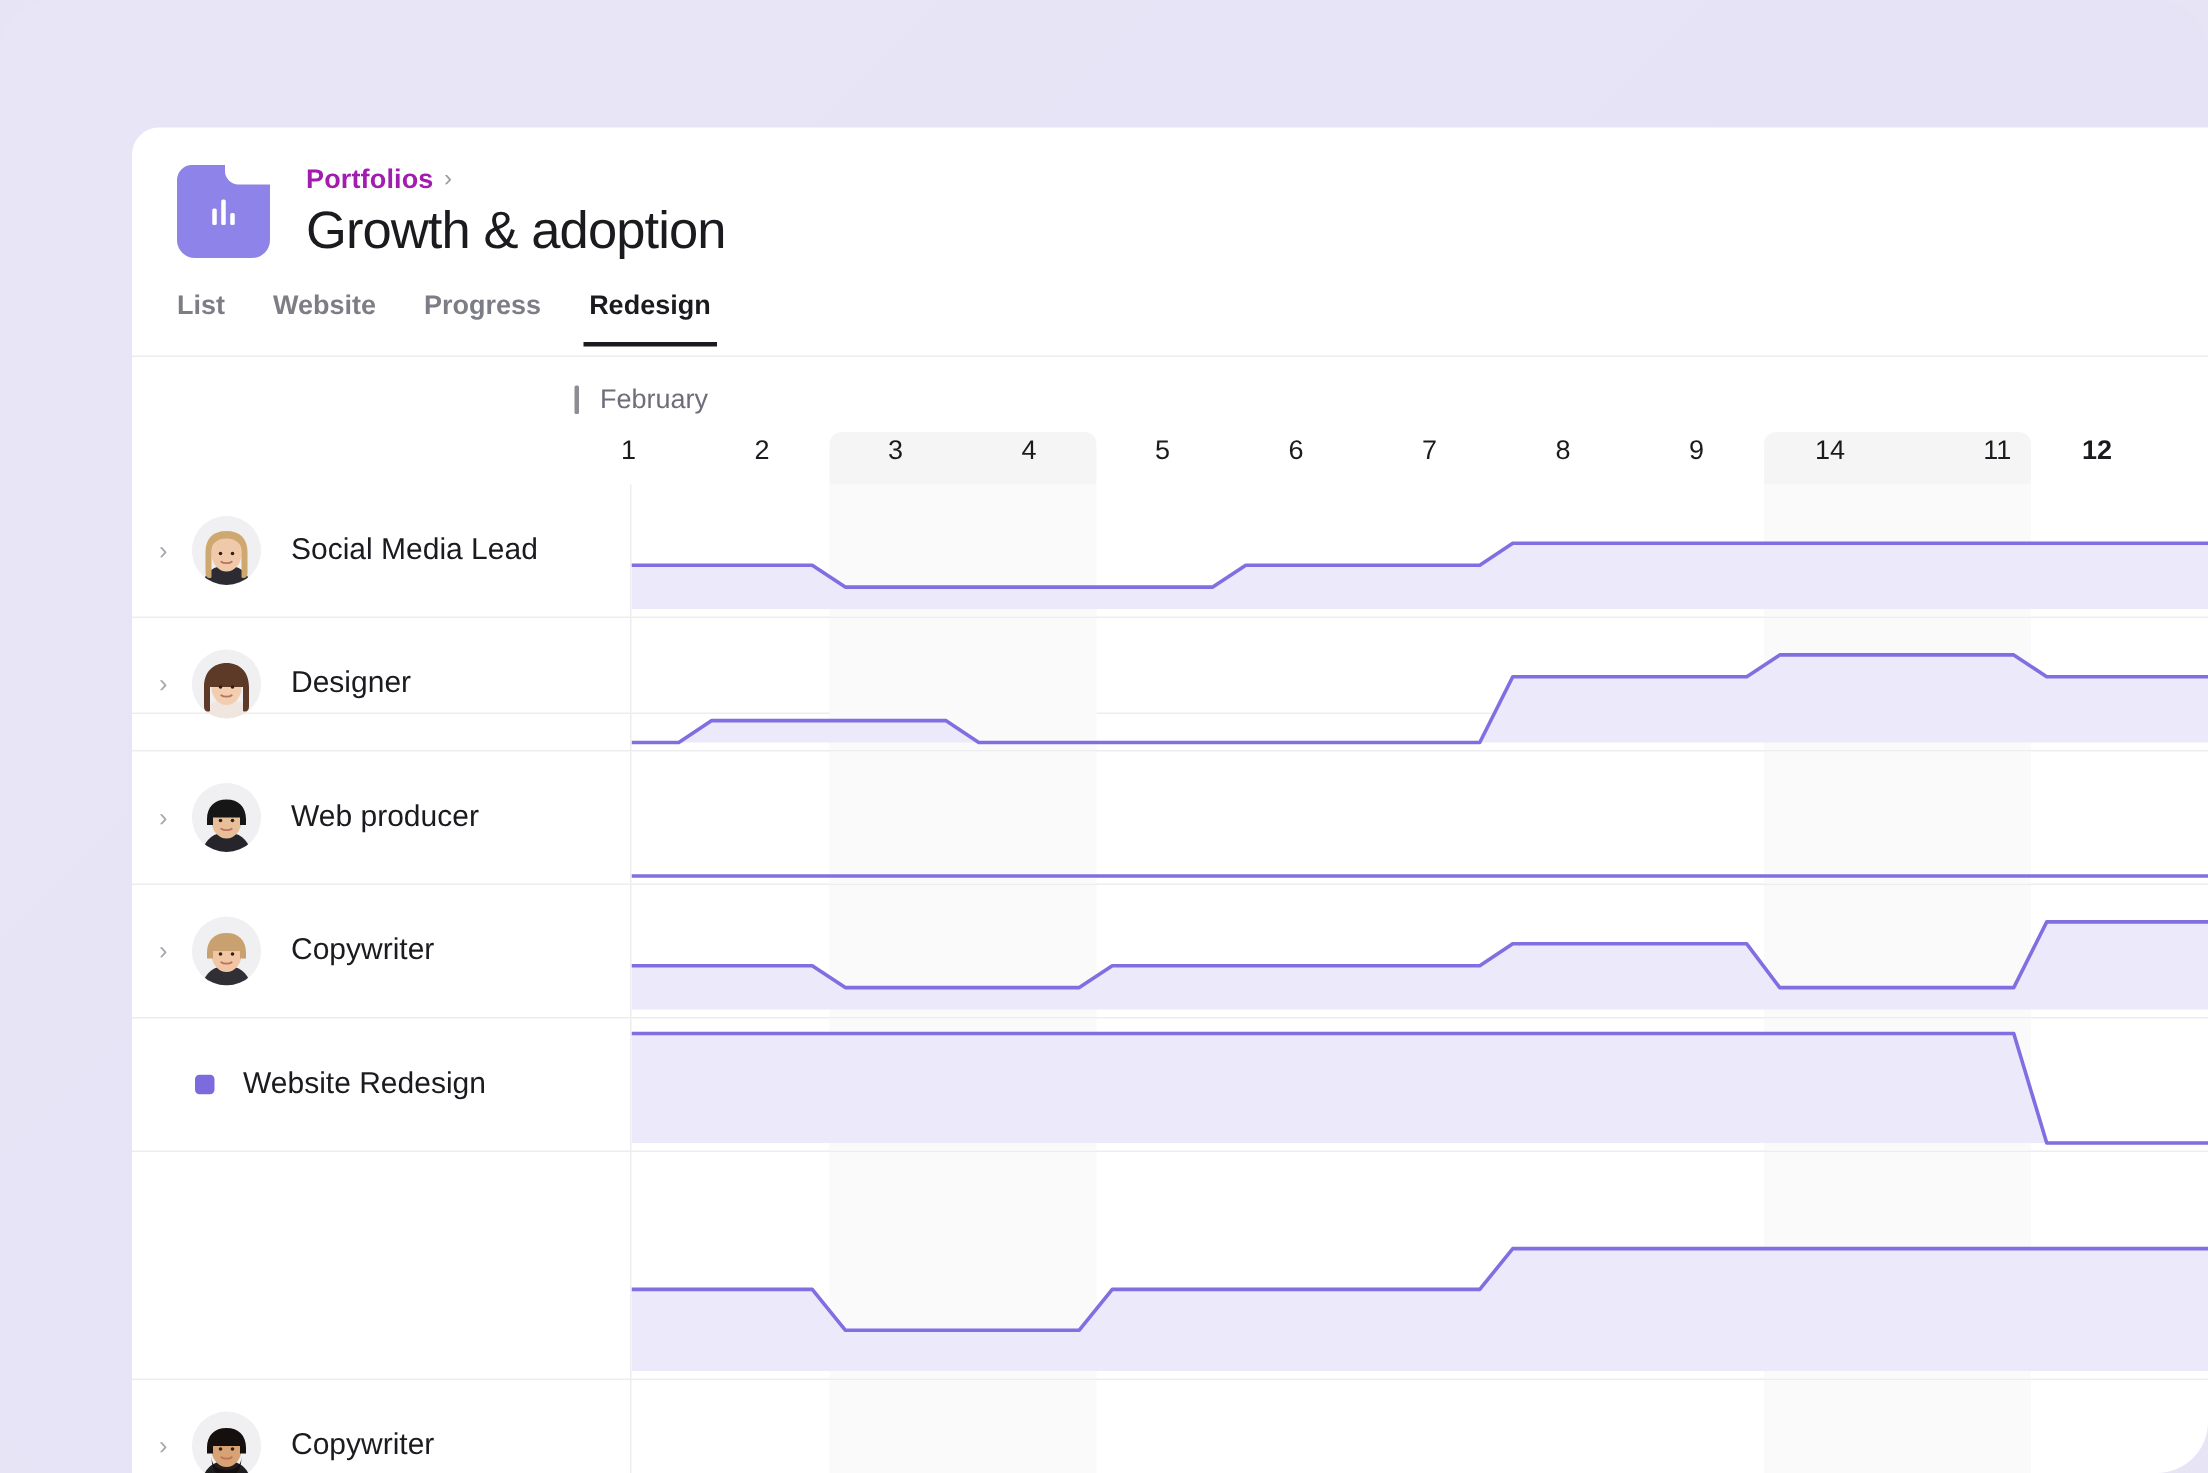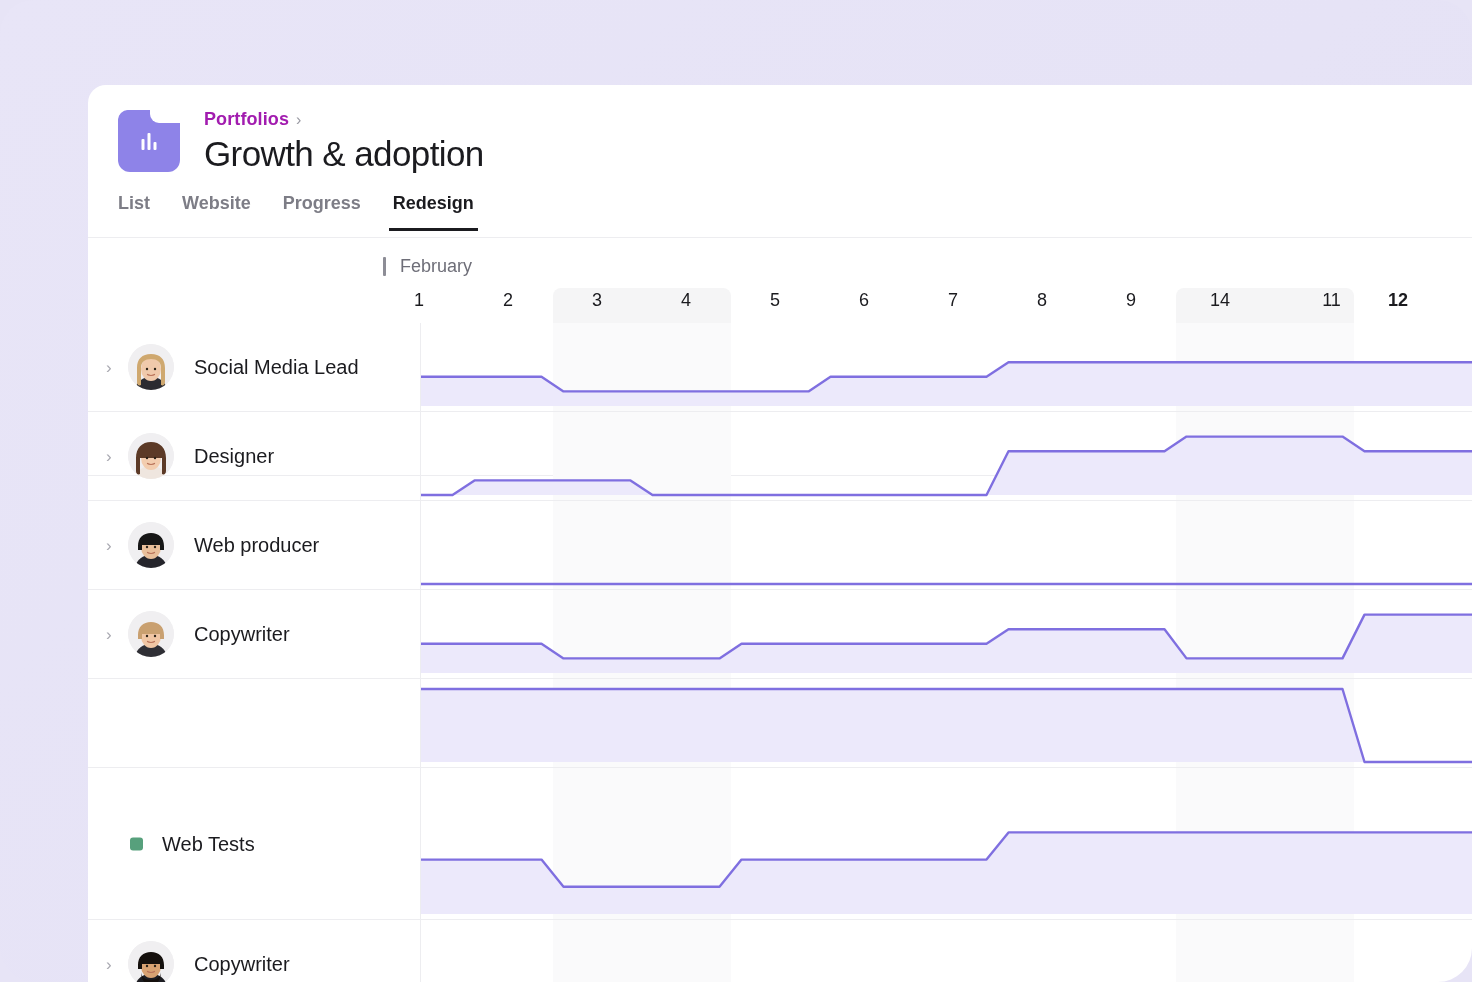--- a/index.html
+++ b/index.html
@@ -303,37 +303,37 @@
             <div class="wk" style="left: 754.5px; width: 178px;"></div>
             <div>
               <svg width="1101" height="89">
                 <path d="M-10.0 53.8 L-2.0 53.8 L87.0 53.8 L120.5 53.8 L142.5 68.4 L176.0 68.4 L265.0 68.4 L298.5 68.4 L320.5 53.8 L354.0 53.8 L443.0 53.8 L532.0 53.8 L565.5 53.8 L587.5 39.2 L621.0 39.2 L710.0 39.2 L743.5 39.2 L765.5 68.4 L799.0 68.4 L888.0 68.4 L921.5 68.4 L943.5 24.6 L977.0 24.6 L1113.0 24.6 L1113 83 L-10 83 Z" fill="#ece9fb"></path>
                 <path d="M-10.0 53.8 L-2.0 53.8 L87.0 53.8 L120.5 53.8 L142.5 68.4 L176.0 68.4 L265.0 68.4 L298.5 68.4 L320.5 53.8 L354.0 53.8 L443.0 53.8 L532.0 53.8 L565.5 53.8 L587.5 39.2 L621.0 39.2 L710.0 39.2 L743.5 39.2 L765.5 68.4 L799.0 68.4 L888.0 68.4 L921.5 68.4 L943.5 24.6 L977.0 24.6 L1113.0 24.6" fill="none" stroke="#7f6fe0" stroke-width="2.4" stroke-linejoin="round" stroke-linecap="round"></path>
               </svg>
             </div>
           </div>
         </div>
         <div class="row" style="top: 356px; height: 89px;">
+          <div class="row-label">
+            <span class="sq" style="background: rgb(123, 107, 221);"></span>
+            <span class="row-name proj">Website Redesign</span>
+          </div>
           <div class="row-vline"></div>
           <div class="plot">
             <div class="wk" style="left: 131.5px; width: 178px;"></div>
             <div class="wk" style="left: 754.5px; width: 178px;"></div>
             <div>
               <svg width="1101" height="89">
                 <path d="M-10.0 10.0 L-2.0 10.0 L87.0 10.0 L176.0 10.0 L265.0 10.0 L354.0 10.0 L443.0 10.0 L532.0 10.0 L621.0 10.0 L710.0 10.0 L799.0 10.0 L888.0 10.0 L921.5 10.0 L943.5 83.0 L977.0 83.0 L1113.0 83.0 L1113 83 L-10 83 Z" fill="#ece9fb"></path>
                 <path d="M-10.0 10.0 L-2.0 10.0 L87.0 10.0 L176.0 10.0 L265.0 10.0 L354.0 10.0 L443.0 10.0 L532.0 10.0 L621.0 10.0 L710.0 10.0 L799.0 10.0 L888.0 10.0 L921.5 10.0 L943.5 83.0 L977.0 83.0 L1113.0 83.0" fill="none" stroke="#7f6fe0" stroke-width="2.4" stroke-linejoin="round" stroke-linecap="round"></path>
               </svg>
             </div>
           </div>
         </div>
         <div class="row" style="top: 445px; height: 152px;">
-          <div class="row-label">
-            <span class="sq" style="background: rgb(87, 160, 124);"></span>
-            <span class="row-name proj">Web Tests</span>
-          </div>
           <div class="row-vline"></div>
           <div class="plot">
             <div class="wk" style="left: 131.5px; width: 178px;"></div>
             <div class="wk" style="left: 754.5px; width: 178px;"></div>
             <div>
               <svg width="1101" height="152">
                 <path d="M-10.0 91.6 L-2.0 91.6 L87.0 91.6 L120.5 91.6 L142.5 118.8 L176.0 118.8 L265.0 118.8 L298.5 118.8 L320.5 91.6 L354.0 91.6 L443.0 91.6 L532.0 91.6 L565.5 91.6 L587.5 64.4 L621.0 64.4 L710.0 64.4 L799.0 64.4 L888.0 64.4 L977.0 64.4 L1113.0 64.4 L1113 146 L-10 146 Z" fill="#ece9fb"></path>
                 <path d="M-10.0 91.6 L-2.0 91.6 L87.0 91.6 L120.5 91.6 L142.5 118.8 L176.0 118.8 L265.0 118.8 L298.5 118.8 L320.5 91.6 L354.0 91.6 L443.0 91.6 L532.0 91.6 L565.5 91.6 L587.5 64.4 L621.0 64.4 L710.0 64.4 L799.0 64.4 L888.0 64.4 L977.0 64.4 L1113.0 64.4" fill="none" stroke="#7f6fe0" stroke-width="2.4" stroke-linejoin="round" stroke-linecap="round"></path>
               </svg>
             </div>

